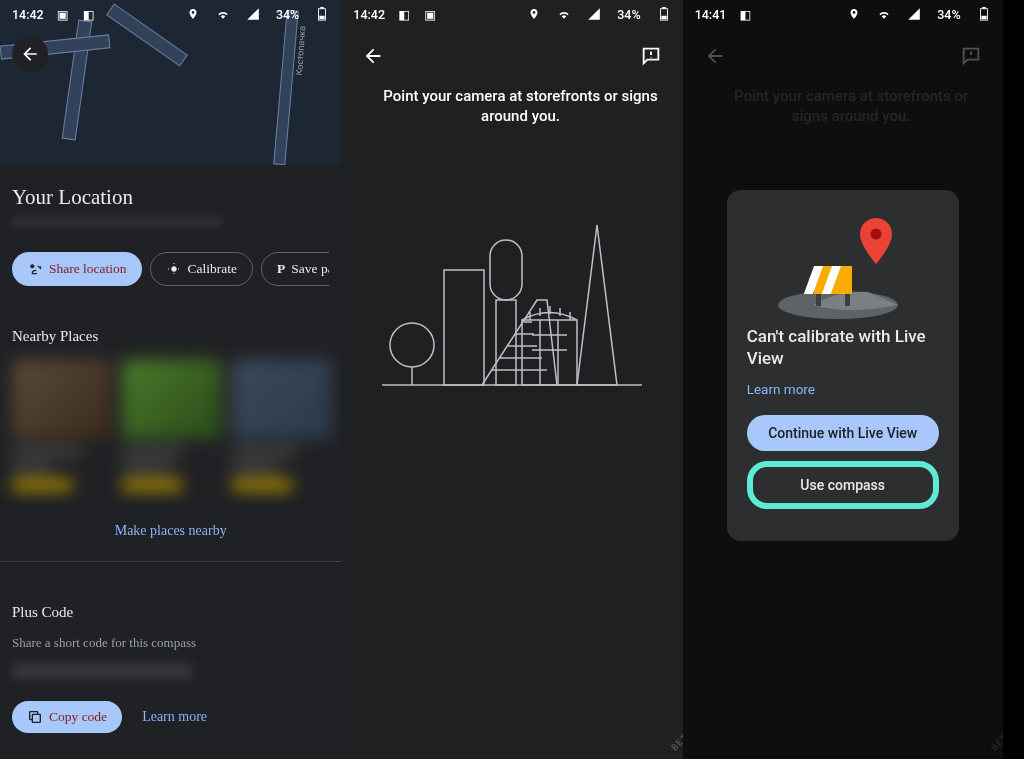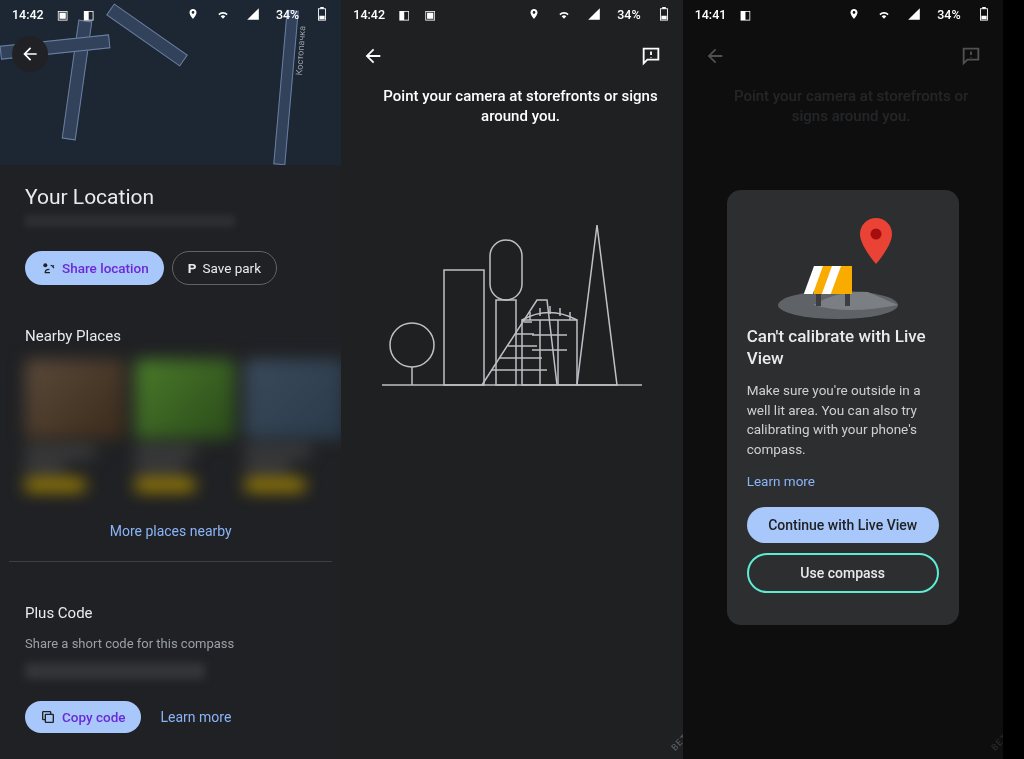--- a/index.html
+++ b/index.html
@@ -58,21 +58,22 @@
     width: 36px; height: 36px;
     border-radius: 50%;
     background: #202124;
     display: flex; align-items: center; justify-content: center;
     z-index: 10;
   }
   .content1 {
     position: absolute;
     top: 165px; left: 0; right: 0; bottom: 0;
     background: #202124;
-    padding: 20px 25px 0;
+    padding: 20px 12px 0;
+    font-family: Liberation Serif, serif;
   }
   .loc-title {
     font-size: 21px;
     font-weight: 400;
     color: #e8eaed;
     margin-bottom: 6px;
   }
   .loc-sub-blur {
     width: 210px; height: 12px;
     background: #2e2f32;
@@ -92,21 +93,21 @@
     gap: 6px;
     padding: 8px 15px;
     border-radius: 18px;
     font-size: 13.5px;
     white-space: nowrap;
     border: 1px solid #5f6368;
     color: #e8eaed;
   }
   .chip.primary {
     background: #a8c7fa;
-    color: #6d28d9;
+    color: #7f1d1d;
     border: none;
     font-weight: 500;
   }
   .chip-icon { width: 16px; height: 16px; flex-shrink: 0; }
   .section-h {
     font-size: 15px;
     color: #e8eaed;
     margin-bottom: 14px;
     margin-top: 42px;
   }
@@ -227,21 +228,21 @@
     display: block;
     width: 100%;
     text-align: center;
     padding: 10px 0;
     border-radius: 20px;
     font-size: 14px;
     font-weight: 500;
     margin-bottom: 10px;
   }
   .btn-primary { background: #a8c7fa; color: #202124; }
-  .btn-outline { border: 2px solid #5eead4; color: #e8eaed; }
+  .btn-outline { border: 6px solid #5eead4; color: #e8eaed; }
   .dimmed .top-row, .dimmed .instruction { opacity: 0.55; }
 </style>
 </head>
 <body>
 
 <div class="screen">
   <div class="map-area">
     <div class="map-road" style="top:20px;left:70px;width:14px;height:120px;transform:rotate(8deg);"></div>
     <div class="map-road" style="top:-10px;left:140px;width:14px;height:90px;transform:rotate(-55deg);"></div>
     <div class="map-road" style="top:40px;left:0px;width:110px;height:14px;transform:rotate(-6deg);"></div>
@@ -293,20 +294,27 @@
     <div class="chip-row">
       <div class="chip primary">
         <svg class="chip-icon" viewBox="0 0 24 24" fill="#202124">
             <circle cx="8" cy="8" r="3"></circle>
             <path d="M14 14c-3 0-6 1.5-6 4v1h7" stroke="#202124" stroke-width="2" fill="none"></path>
             <path d="M16 8c1 0 3 0 3 2M19 10l2-2M19 10l2 2" stroke="#202124" stroke-width="1.8" fill="none"></path>
           </svg>
         <span>Share location</span>
       </div>
       <div class="chip">
+        <svg class="chip-icon" viewBox="0 0 24 24" fill="none" stroke="#e8eaed" stroke-width="2">
+            <circle cx="12" cy="12" r="3" fill="#e8eaed"></circle>
+            <path d="M12 3v3M12 18v3M3 12h3M18 12h3" stroke-dasharray="1 2"></path>
+          </svg>
+        <span>Calibrate</span>
+      </div>
+      <div class="chip">
         <span style="font-weight:700;color:#e8eaed;">P</span>
         <span>Save park</span>
       </div>
     </div>
 
     <div class="section-h">Nearby Places</div>
     <div class="nearby-scroll">
       <div class="nearby-card">
           <div class="nearby-img a"></div>
           <div class="nearby-txt" style="width:70px"></div>
@@ -319,21 +327,21 @@
           <div class="nearby-txt" style="width:50px"></div>
           <div class="nearby-badge"></div>
         </div>
       <div class="nearby-card">
           <div class="nearby-img c"></div>
           <div class="nearby-txt" style="width:65px"></div>
           <div class="nearby-txt" style="width:45px"></div>
           <div class="nearby-badge"></div>
         </div>
     </div>
-    <div class="more-places">More places nearby</div>
+    <div class="more-places">Make places nearby</div>
     <div class="divider"></div>
 
     <div class="section-h">Plus Code</div>
     <div class="plus-sub">Share a short code for this compass</div>
     <div class="plus-code-blur"></div>
     <div class="plus-row">
       <div class="chip primary">
         <svg class="chip-icon" viewBox="0 0 24 24" fill="none" stroke="#202124" stroke-width="2">
             <rect x="8" y="8" width="12" height="12" rx="1"></rect>
             <path d="M16 8V5a1 1 0 00-1-1H5a1 1 0 00-1 1v10a1 1 0 001 1h3"></path>
@@ -481,19 +489,18 @@
         <rect x="64" y="56" width="9" height="28" fill="#fff" transform="skewX(-20)" style="transform-origin:64px 56px"></rect>
         <rect x="48" y="84" width="5" height="12" fill="#3c3d40"></rect>
         <rect x="77" y="84" width="5" height="12" fill="#3c3d40"></rect>
         <g transform="translate(92,8)">
           <path d="M16 0C7 0 0 7 0 16c0 12 16 30 16 30s16-18 16-30C32 7 25 0 16 0z" fill="#ea4335"></path>
           <circle cx="16" cy="16" r="5.5" fill="#a50e0e"></circle>
         </g>
       </svg>
     </div>
     <div class="card-title">Can't calibrate with Live View</div>
-    <div class="card-body">Make sure you're outside in a well lit area. You can also try calibrating with your phone's compass.</div>
     <div class="card-link">Learn more</div>
     <div class="card-btn btn-primary">Continue with Live View</div>
     <div class="card-btn btn-outline">Use compass</div>
   </div>
   <div class="beta-tag">BETA</div>
 </div>
 
 </body></html>

